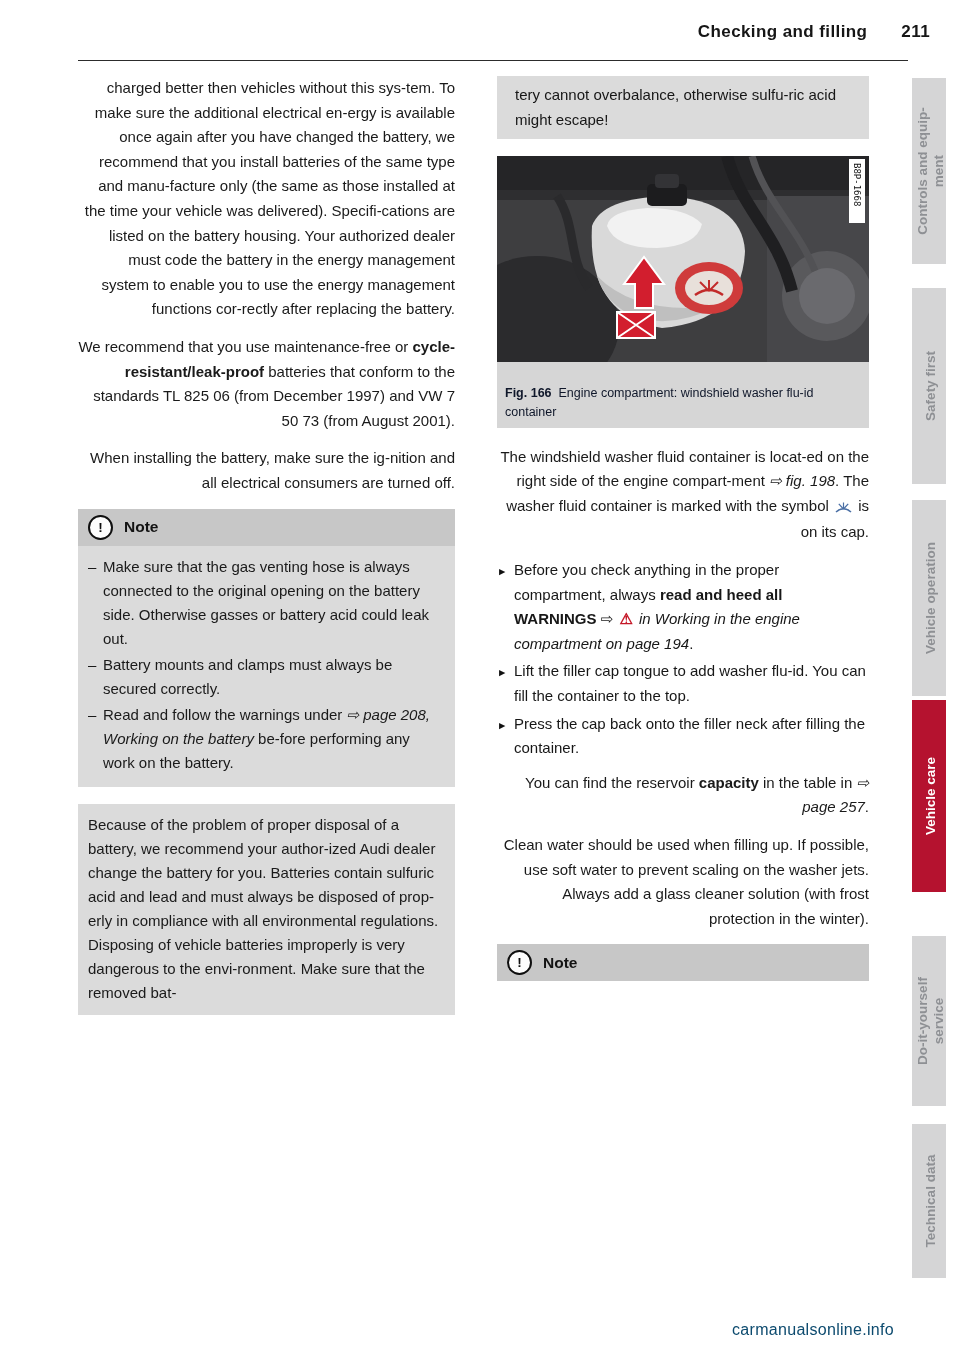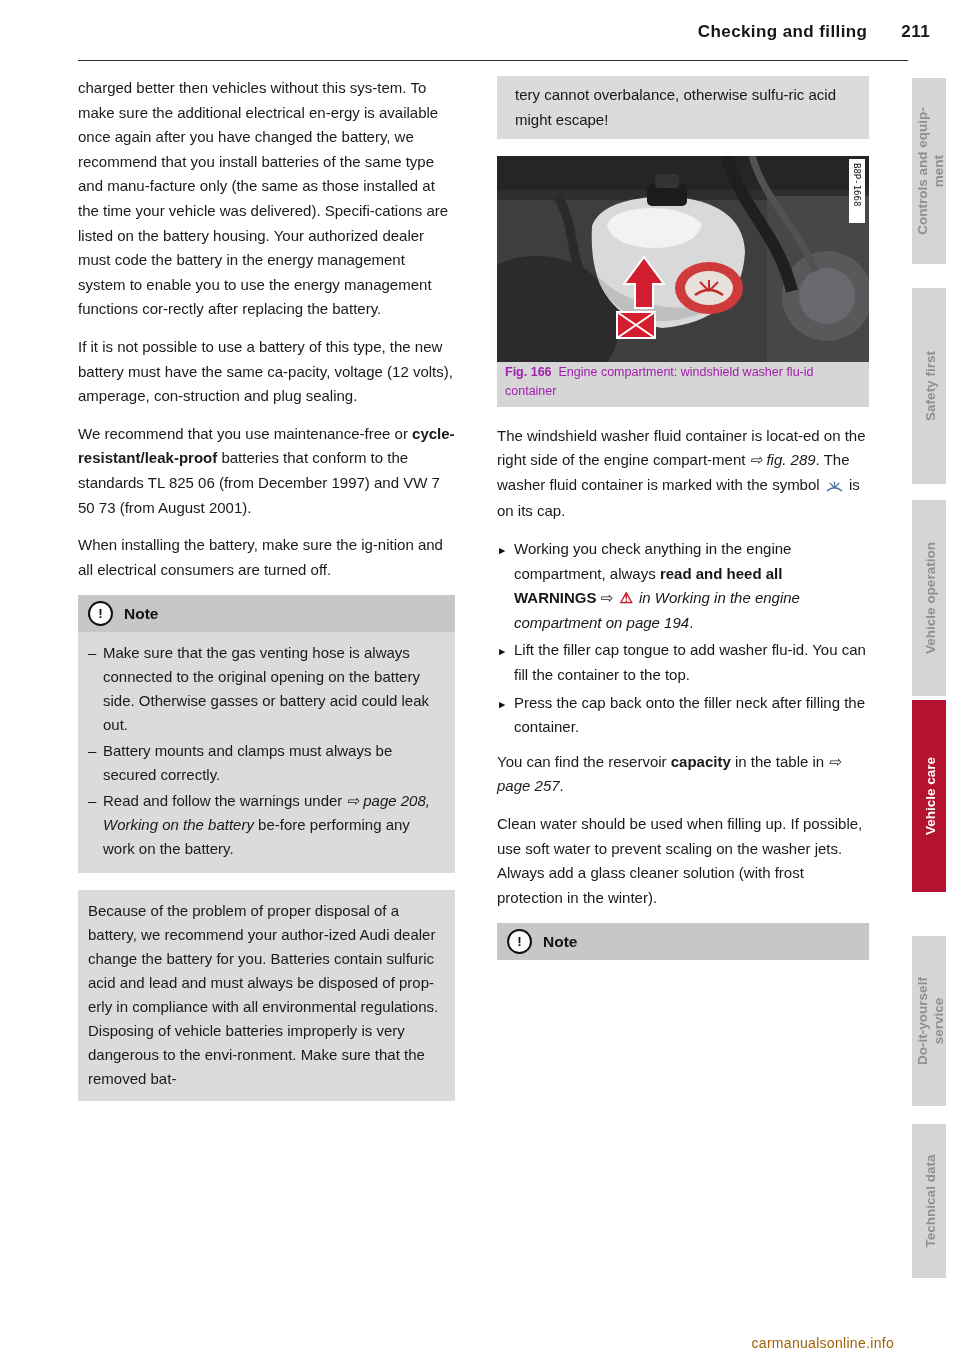--- a/index.html
+++ b/index.html
@@ -11,30 +11,30 @@
   
   .pg-header { position:absolute; top:22px; left:78px; width:852px;
     display:flex; justify-content:flex-end; align-items:baseline; gap:34px;
     font-weight:bold; font-size:17px; letter-spacing:.4px; color:#161616; }
   .pg-rule { position:absolute; top:60px; left:78px; width:830px; border-top:1.7px solid #2c2c2c; }
 
   
   .col-left  { position:absolute; left:78px;  top:76px; width:377px; }
   .col-right { position:absolute; left:497px; top:76px; width:372px; }
 
-  .p { margin:0 0 13px; font-size:15px; line-height:1.64; color:#1a1a1a; }
+  .p { margin:0 0 13px; font-size:15px; line-height:1.64; color:#1a1a1a;text-align:right; }
   .graypara { background:#dbdbdb; padding:7px 18px; margin-bottom:17px; font-size:15px; line-height:1.64; }
 
   .heading { font-size:23.5px; line-height:1.22; margin:6px 0 13px; font-weight:bold; color:#0c0c0c; width:310px; letter-spacing:.2px; }
   .intro { font-style:italic; }
 
   
   .figure { margin:6px 0 17px; }
   .photo-svg { display:block; width:372px; height:206px; }
-  .fig-caption { background:#d6d6d6; font-size:12.5px; line-height:1.5; padding:1px 8px 6px; color:#a21caf; }
+  .fig-caption { background:#d6d6d6; font-size:12.5px; line-height:1.5; padding:22px 8px 6px; color:#0f172a; }
 
   
   .notebox { margin:7px 0 17px; }
   .nb-head { display:flex; align-items:center; gap:11px; background:#c7c7c7; padding:6px 10px; font-weight:bold; font-size:15.5px; color:#131313; }
   .nb-body { background:#dbdbdb; padding:9px 10px 10px; font-size:15px; line-height:1.6; color:#1a1a1a; }
   .dash-item { display:flex; margin-bottom:2px; }
   .dmark { flex:0 0 15px; }
 
   .note-icon { flex:0 0 auto; width:21px; height:21px; border-radius:50%;
     border:2.6px solid #0f0f0f; background:#fdfdfd; display:inline-flex;
@@ -47,37 +47,36 @@
   .warn-ic { color:#c51828; font-weight:bold; font-style:normal; padding:0 2px; }
 
   .washer-ic { display:inline-block; vertical-align:-2px; padding:0 2px; }
 
   
   .tab { position:absolute; left:912px; width:38px; background:#d5d5d6; color:#8e9094; }
   .tab.active { background:#b5122f; color:#ffffff; }
   .tab-inner { position:absolute; transform:rotate(-90deg); display:flex; align-items:center; justify-content:center;
     text-align:center; font-size:13.5px; font-weight:bold; line-height:1.2; white-space:pre-line; height:38px; }
 
-  .watermark { position:absolute; right:52px; bottom:10px; font-size:14px; color:#a16207; letter-spacing:.3px; }
+  .watermark { position:absolute; right:52px; bottom:22px; font-size:16px; color:#0c4a6e; letter-spacing:.3px; }
   b { font-weight:bold; } i { font-style:italic; }
 </style>
 </head>
 <body>
 
 <div class="page">
 
   <div class="pg-header">
     <span>Checking and filling</span>
     <span>211</span>
   </div>
   <div class="pg-rule"></div>
 
   <div class="col-left">
     <p class="p">charged better then vehicles without this sys-tem. To make sure the additional electrical en-ergy is available once again after you have changed the battery, we recommend that you install batteries of the same type and manu-facture only (the same as those installed at the time your vehicle was delivered). Specifi-cations are listed on the battery housing. Your authorized dealer must code the battery in the energy management system to enable you to use the energy management functions cor-rectly after replacing the battery.</p>
-    <p class="p">If it is not possible to use a battery of this type, the new battery must have the same ca-pacity, voltage (12 volts), amperage, con-struction and plug sealing.</p>
     <p class="p"><span>We recommend that you use maintenance-free or </span><b>cycle-resistant/leak-proof</b><span> batteries that conform to the standards TL 825 06 (from December 1997) and VW 7 50 73 (from August 2001).</span></p>
     <p class="p">When installing the battery, make sure the ig-nition and all electrical consumers are turned off.</p>
 
     <div class="notebox">
       <div class="nb-head">
         <span class="note-icon">!</span>
         <span>Note</span>
       </div>
       <div class="nb-body">
         <div class="dash-item">
@@ -138,33 +137,33 @@
         <g>
           <rect x="120" y="156" width="38" height="26" fill="#d21e2e" stroke="#fff" stroke-width="2"></rect>
           <path d="M120 156 l38 26 M158 156 l-38 26" stroke="#fff" stroke-width="2"></path>
         </g>
         <rect x="352" y="3" width="16" height="64" fill="#ffffff"></rect>
         <text transform="translate(357 7) rotate(90)" font-size="9" fill="#111" font-family="DejaVu Sans Mono, monospace">B8P-1668</text>
       </svg>
       <figcaption class="fig-caption"><b>Fig. 166</b>&nbsp;&nbsp;<span>Engine compartment: windshield washer flu-id container</span></figcaption>
     </figure>
 
-    <p class="p"><span>The windshield washer fluid container is locat-ed on the right side of the engine compart-ment </span><i>⇨ fig. 289</i><span>. The washer fluid container is marked with the symbol </span><span class="washer-ic"><svg width="17" height="13" viewBox="0 0 17 13">
+    <p class="p"><span>The windshield washer fluid container is locat-ed on the right side of the engine compart-ment </span><i>⇨ fig. 198</i><span>. The washer fluid container is marked with the symbol </span><span class="washer-ic"><svg width="17" height="13" viewBox="0 0 17 13">
             <path d="M1 12 Q8.5 5.5 16 12" stroke="#4a6fa5" fill="none" stroke-width="1.6"></path>
             <g stroke="#4a6fa5" stroke-width="1.2">
               <line x1="8.5" y1="9" x2="8.5" y2="2.5"></line>
               <line x1="8.5" y1="9" x2="3.8" y2="3.8"></line>
               <line x1="8.5" y1="9" x2="13.2" y2="3.8"></line>
             </g>
           </svg></span><span> is on its cap.</span></p>
 
     <div>
       <div class="bullet-item">
         <span class="bmark">►</span>
-        <span><span>Working you check anything in the engine compartment, always </span><b>read and heed all WARNINGS</b><span> ⇨ </span><span class="warn-ic">⚠</span><i> in Working in the engine compartment on page 194</i><span>.</span></span>
+        <span><span>Before you check anything in the proper compartment, always </span><b>read and heed all WARNINGS</b><span> ⇨ </span><span class="warn-ic">⚠</span><i> in Working in the engine compartment on page 194</i><span>.</span></span>
       </div>
       <div class="bullet-item">
         <span class="bmark">►</span>
         <span>Lift the filler cap tongue to add washer flu-id. You can fill the container to the top.</span>
       </div>
       <div class="bullet-item">
         <span class="bmark">►</span>
         <span>Press the cap back onto the filler neck after filling the container.</span>
       </div>
     </div>

